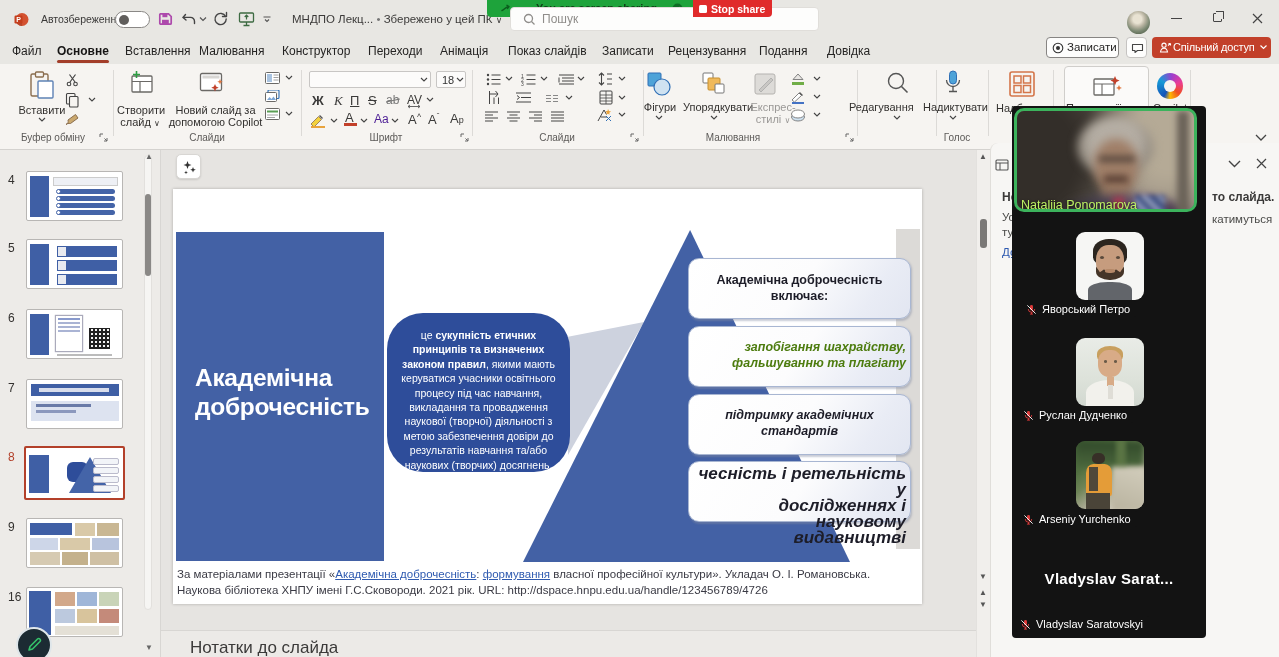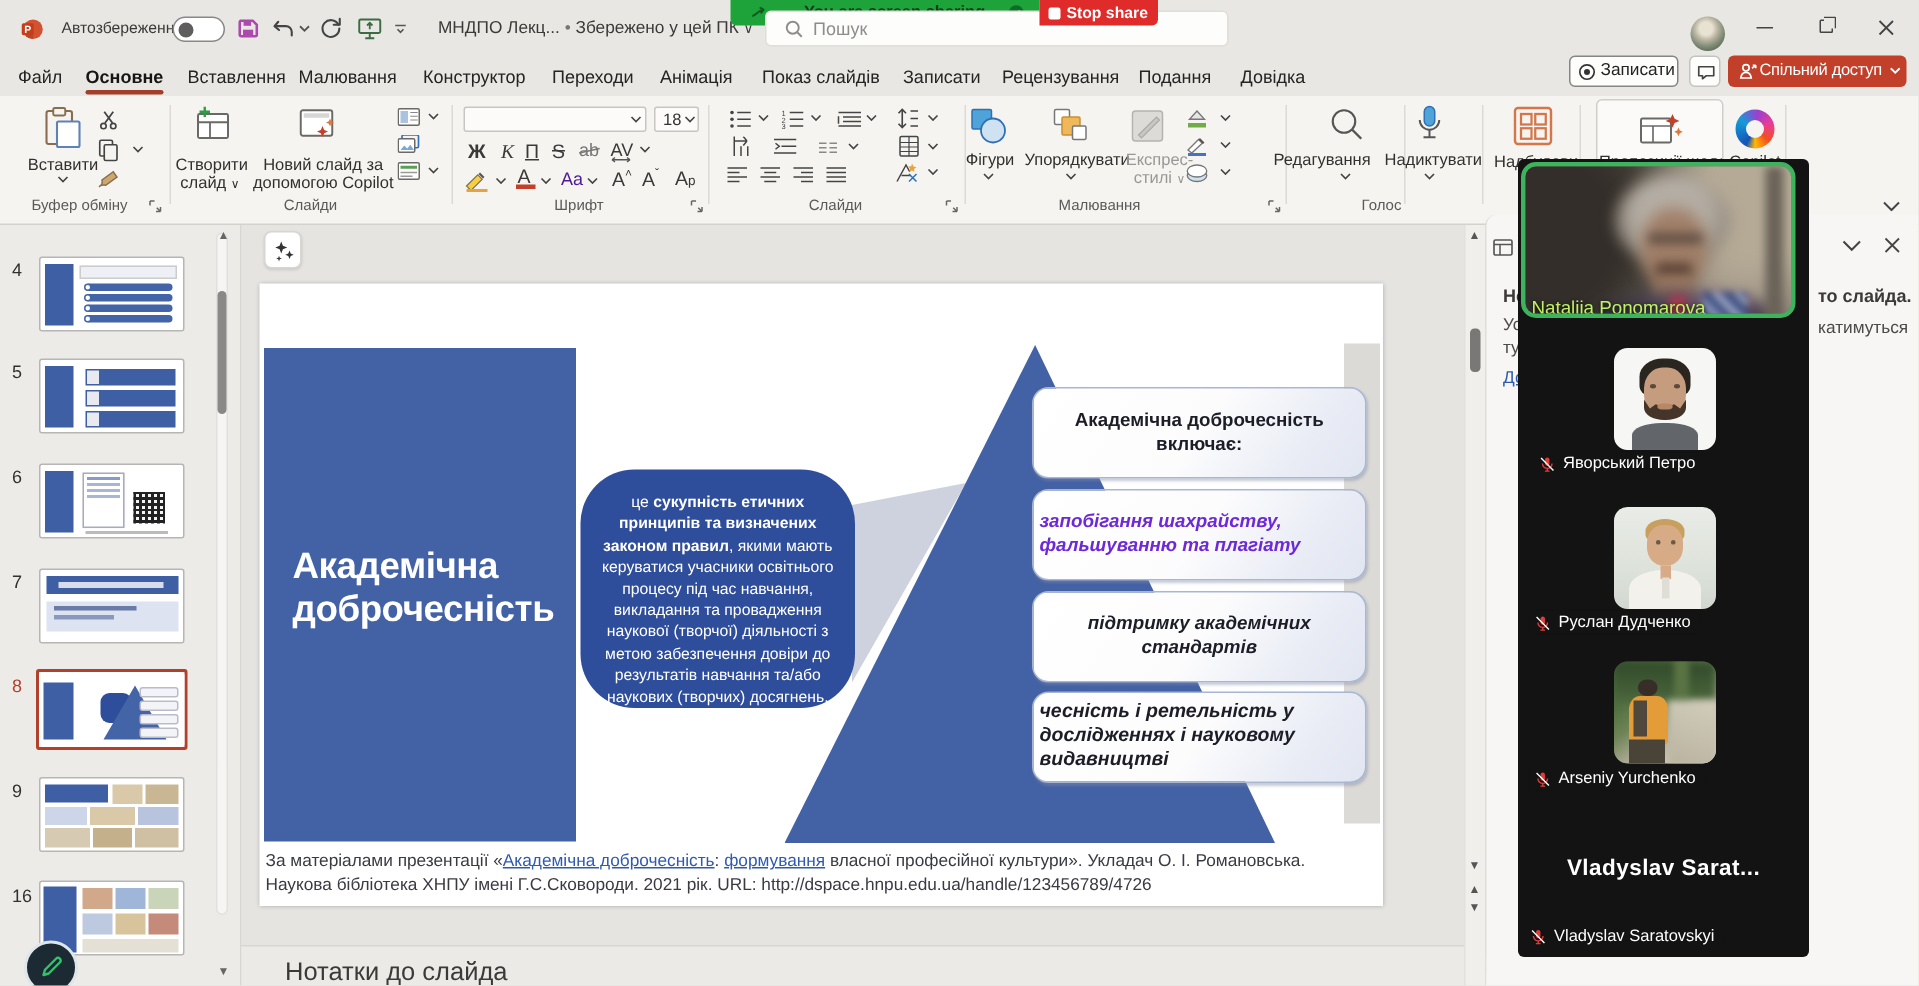--- a/index.html
+++ b/index.html
@@ -406,21 +406,21 @@
 
   <svg class="abs" style="left:944px;top:6px" width="18" height="28" viewBox="0 0 18 28">
     <rect x="5.5" y="1" width="7" height="13" rx="3.5" fill="#4ea3d8" stroke="#2f6fb5" stroke-width="1"></rect>
     <path d="M2.5 10a6.5 6.5 0 0 0 13 0" fill="none" stroke="#555" stroke-width="1.3"></path>
     <path d="M9 16.5V21M5 21.5h8" stroke="#555" stroke-width="1.3"></path>
   </svg>
   <div class="rtext" style="left:923px;top:37px;width:36px">Надиктувати</div>
   <svg class="abs" style="left:949px;top:51px" width="8" height="5" viewBox="0 0 8 5">
       <path d="M1 1l3 3 3-3" fill="none" stroke="#444" stroke-width="1.1"></path>
     </svg>
-  <div class="glabel" style="left:921px">Голос</div>
+  <div class="glabel" style="left:957px">Голос</div>
 
   <svg class="abs" style="left:1008px;top:6px" width="28" height="28" viewBox="0 0 28 28">
     <rect x="2" y="2" width="24" height="24" rx="2" fill="none" stroke="#d4764a" stroke-width="1.6"></rect>
     <rect x="6" y="6" width="7" height="7" fill="none" stroke="#d4764a" stroke-width="1.5"></rect>
     <rect x="15.5" y="6" width="7" height="7" fill="none" stroke="#d4764a" stroke-width="1.5"></rect>
     <rect x="6" y="15.5" width="7" height="7" fill="none" stroke="#d4764a" stroke-width="1.5"></rect>
     <rect x="15.5" y="15.5" width="7" height="7" fill="none" stroke="#d4764a" stroke-width="1.5"></rect>
   </svg>
   <div class="rtext" style="left:996px;top:38px;width:56px">Надбудови</div>
 
@@ -541,25 +541,25 @@
 
   <div class="abs" style="left:3px;top:43px;width:208px;height:329px;background:#4361a5"></div>
   <div class="abs" style="left:22px;top:174px;width:190px;font-size:24.5px;font-weight:bold;color:#fff;line-height:29px;letter-spacing:-0.3px">Академічна<br>доброчесність</div>
 
   <div class="abs" style="left:214px;top:124px;width:183px;height:159px;background:#2e4d9a;border-radius:36px"></div>
   <div class="abs" style="left:220px;top:139px;width:171px;font-size:10.5px;color:#fff;text-align:center;line-height:14.4px;white-space:nowrap">це <b>сукупність етичних</b><br><b>принципів та визначених</b><br><b>законом правил</b>, якими мають<br>керуватися учасники освітнього<br>процесу під час навчання,<br>викладання  та провадження<br>наукової (творчої) діяльності з<br>метою забезпечення довіри до<br>результатів навчання та/або<br>наукових (творчих) досягнень.</div>
 
   <div class="abs wbox" style="left:515px;top:69px;width:223px;height:61px"></div>
   <div class="abs" style="left:520px;top:83px;width:213px;font-size:12.5px;font-weight:bold;color:#1d1d28;text-align:center;line-height:16px">Академічна доброчесність<br>включає:</div>
   <div class="abs wbox" style="left:515px;top:137px;width:223px;height:61px"></div>
-  <div class="abs" style="left:520px;top:150px;width:213px;font-size:12.5px;font-weight:bold;font-style:italic;color:#6d28d9;text-align:left;line-height:16px">запобігання шахрайству,<br>фальшуванню та плагіату</div>
+  <div class="abs" style="left:520px;top:150px;width:213px;font-size:12.5px;font-weight:bold;font-style:italic;color:#4d7c0f;text-align:right;line-height:16px">запобігання шахрайству,<br>фальшуванню та плагіату</div>
   <div class="abs wbox" style="left:515px;top:205px;width:223px;height:61px"></div>
   <div class="abs" style="left:520px;top:218px;width:213px;font-size:12.5px;font-weight:bold;font-style:italic;color:#1d1d28;text-align:center;line-height:16px">підтримку академічних<br>стандартів</div>
   <div class="abs wbox" style="left:515px;top:272px;width:223px;height:61px"></div>
-  <div class="abs" style="left:520px;top:277px;width:213px;font-size:13px;font-weight:bold;font-style:italic;color:#1d1d28;text-align:left;line-height:16px">чесність і ретельність у<br>дослідженнях і науковому<br>видавництві</div>
+  <div class="abs" style="left:520px;top:277px;width:213px;font-size:17px;font-weight:bold;font-style:italic;color:#1d1d28;text-align:right;line-height:16px">чесність і ретельність у<br>дослідженнях і науковому<br>видавництві</div>
 
   <div class="abs" style="left:4px;top:378px;width:740px;font-size:11.5px;color:#3a3a44;line-height:15.5px">За матеріалами презентації «<span style="color:#2e5ab0;text-decoration:underline">Академічна доброчесність</span>: <span style="color:#2e5ab0;text-decoration:underline">формування</span> власної професійної культури».  Укладач О. І. Романовська.<br>Наукова бібліотека ХНПУ імені Г.С.Сковороди. 2021 рік. URL: http://dspace.hnpu.edu.ua/handle/123456789/4726</div>
 </div>
 
 <div class="abs" style="left:176px;top:154px;width:25px;height:25px;background:#fff;border:1px solid #d8d6d3;border-radius:5px;box-shadow:0 1px 2px rgba(0,0,0,0.12)">
   <svg class="abs" style="left:5px;top:5px" width="15" height="15" viewBox="0 0 15 15">
       <path d="M5.5 1l1.1 2.9L9.5 5 6.6 6.1 5.5 9 4.4 6.1 1.5 5l2.9-1.1z" fill="#333"></path>
       <path d="M11 7l.8 2 2 .8-2 .8-.8 2-.8-2-2-.8 2-.8z" fill="#333"></path>
       <path d="M4 10.5l.5 1.4 1.4.5-1.4.5-.5 1.4-.5-1.4-1.4-.5 1.4-.5z" fill="#333"></path>
     </svg>

